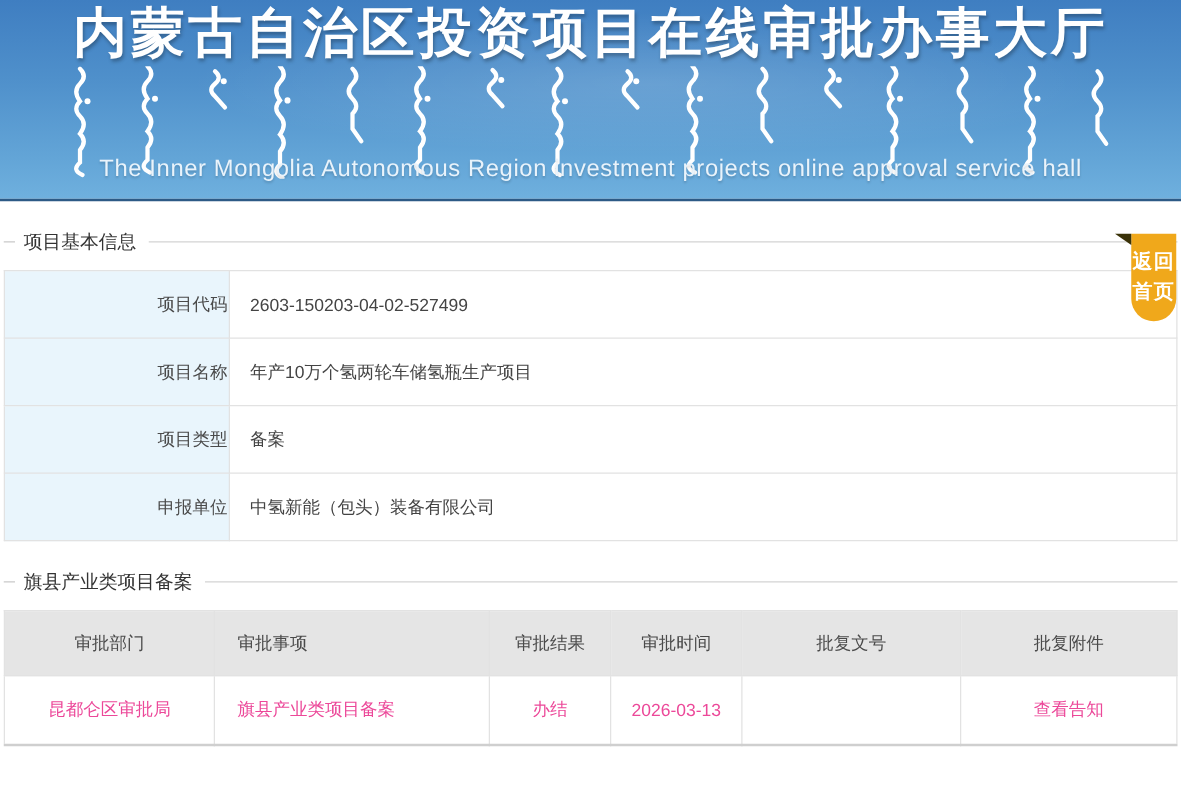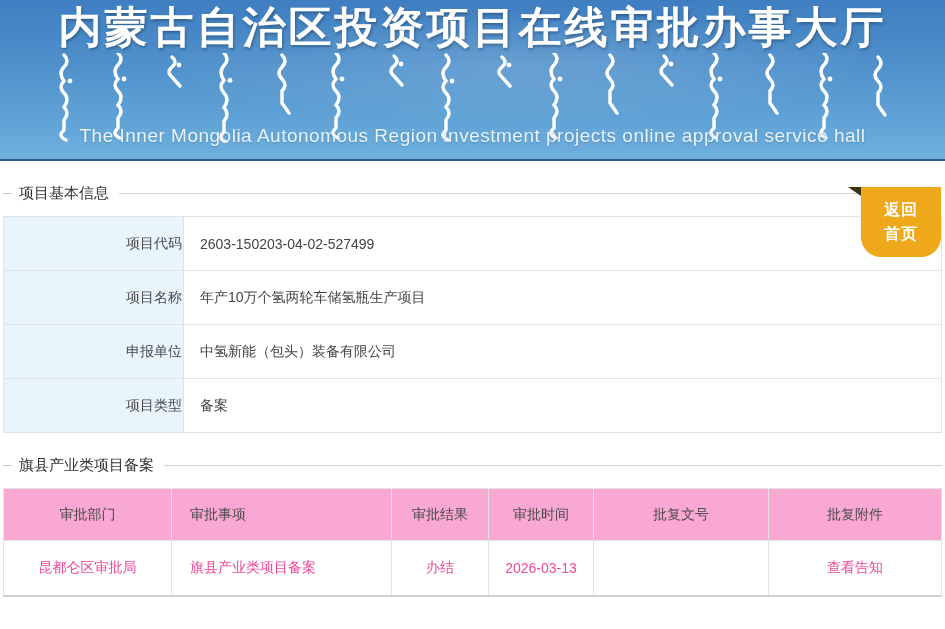--- a/index.html
+++ b/index.html
@@ -47,21 +47,21 @@
     color: #e9f3fb;
     text-shadow: 0 1px 2px rgba(0,0,0,0.18);
     letter-spacing: 0.5px;
   }
 
   
   .return-btn {
     position: absolute;
     top: 187px;
     right: 4px;
-    width: 80px;
+    width: 36px;
     height: 70px;
     background: #f0a81b;
     border-radius: 0 0 20px 20px;
     color: #ffffff;
     font-size: 16px;
     font-weight: bold;
     line-height: 24px;
     text-align: center;
     padding-top: 11px;
     cursor: pointer;
@@ -115,21 +115,21 @@
   .info-table td {
     text-align: left;
     padding-left: 16px;
     color: #444;
     height: 54px;
   }
 
   
   .approval-table { margin-bottom: 0; }
   .approval-table th {
-    background: #f9a8d4;
+    background: #e5e5e5;
     font-weight: normal;
     color: #4a4a4a;
     height: 52px;
     text-align: center;
   }
   .approval-table td {
     height: 55px;
     text-align: center;
     color: #ec4899;
   }
@@ -199,26 +199,26 @@
     <tbody>
       <tr>
         <th>项目代码</th>
         <td>2603-150203-04-02-527499</td>
       </tr>
       <tr>
         <th>项目名称</th>
         <td>年产10万个氢两轮车储氢瓶生产项目</td>
       </tr>
       <tr>
+        <th>项目类型</th>
+        <td>备案</td>
+      </tr>
+      <tr>
         <th>申报单位</th>
         <td>中氢新能（包头）装备有限公司</td>
-      </tr>
-      <tr>
-        <th>项目类型</th>
-        <td>备案</td>
       </tr>
     </tbody>
   </table>
 
   <div class="section-title">
     <span class="tick"></span>
     <h2>旗县产业类项目备案</h2>
     <span class="rule"></span>
   </div>
 

